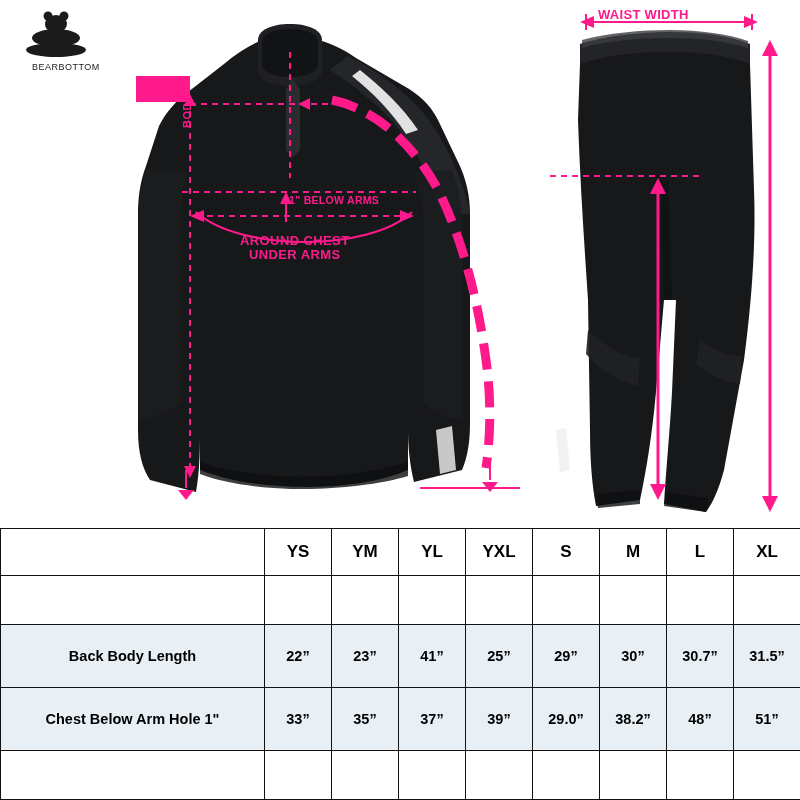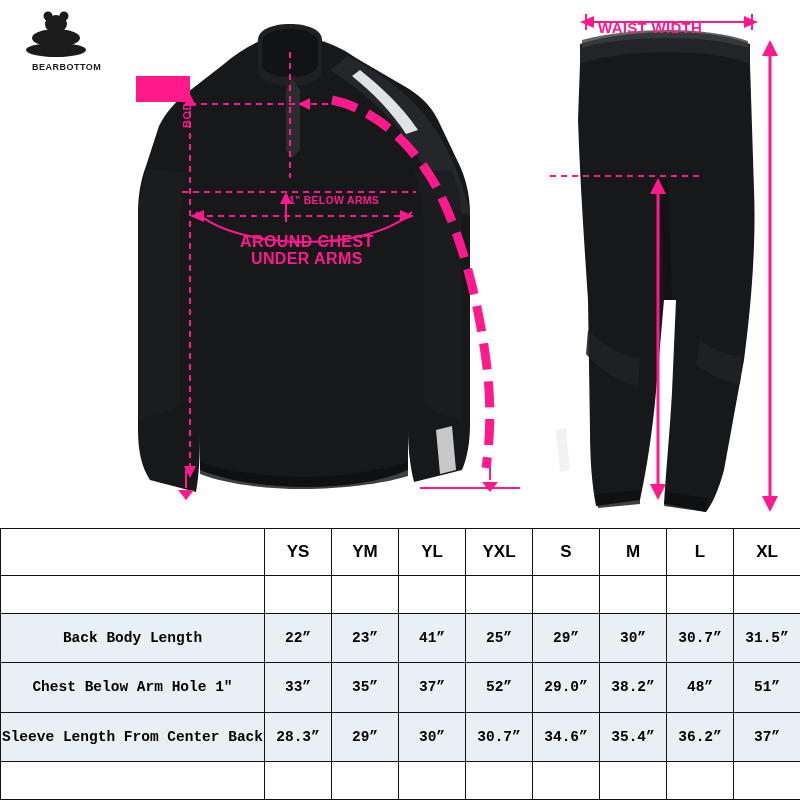--- a/index.html
+++ b/index.html
@@ -40,21 +40,21 @@
     left: 18px;
     top: 8px;
     width: 120px;
     height: 68px;
   }
   .logo-text {
     position: absolute;
     left: 14px;
     top: 54px;
     font-size: 9px;
-    font-weight: bold;
+    font-weight: normal;
     letter-spacing: 0.5px;
     color: #1b1b1b;
     white-space: nowrap;
   }
 
   
   .mlabel {
     position: absolute;
     color: #ff1a8c;
     font-weight: bold;
@@ -72,35 +72,35 @@
   }
   .m-belowarms {
     left: 289px;
     top: 195px;
     font-size: 10.5px;
     letter-spacing: 0.3px;
   }
   .m-chest {
     left: 240px;
     top: 234px;
-    font-size: 16px;
+    font-size: 13px;
     letter-spacing: 0.4px;
     text-align: center;
   }
   .m-sleeve {
     left: 136px;
     top: 78px;
     font-size: 9px;
     text-align: center;
     letter-spacing: 0.3px;
   }
   .m-waist {
     left: 598px;
-    top: 20px;
-    font-size: 15px;
+    top: 8px;
+    font-size: 13px;
     letter-spacing: 0.3px;
   }
 
   
   .table-wrap {
     position: absolute;
     left: 0;
     top: 528px;
     width: 800px;
     height: 272px;
@@ -127,21 +127,21 @@
   td.rowlabel {
     text-align: left;
     padding-left: 7px;
     font-size: 15px;
   }
   tr.header-row th {
     height: 46px;
     font-size: 17px;
   }
   tr.header-row th.blank-head { background: #ffffff; }
-  tr.data-row td { height: 26px; font-family: Liberation Mono, monospace; }
+  tr.data-row td { height: 26px; }
   tr.alt td { background: #e9f0f5; }
   tr.spacer-row td { height: 20px; background: #ffffff; }
 </style>
 </head>
 <body>
 
 <div class="page">
 
   <div class="illo">
 
@@ -347,40 +347,28 @@
           <td>30.7”</td>
           <td>31.5”</td>
 
         </tr>
 
         <tr class="data-row alt">
           <td class="rowlabel">Chest Below Arm Hole 1"</td>
           <td>33”</td>
           <td>35”</td>
           <td>37”</td>
-          <td>52”</td>
+          <td>39”</td>
           <td>29.0”</td>
           <td>38.2”</td>
           <td>48”</td>
           <td>51”</td>
 
         </tr>
 
-        <tr class="data-row alt">
-          <td class="rowlabel">Sleeve Length From Center Back</td>
-          <td>28.3”</td>
-          <td>29”</td>
-          <td>30”</td>
-          <td>30.7”</td>
-          <td>34.6”</td>
-          <td>35.4”</td>
-          <td>36.2”</td>
-          <td>37”</td>
-
-        </tr>
 
         <tr class="spacer-row">
           <td></td>
             <td></td>
             <td></td>
           <td></td>
             <td></td>
             <td></td>
           <td></td>
             <td></td>

